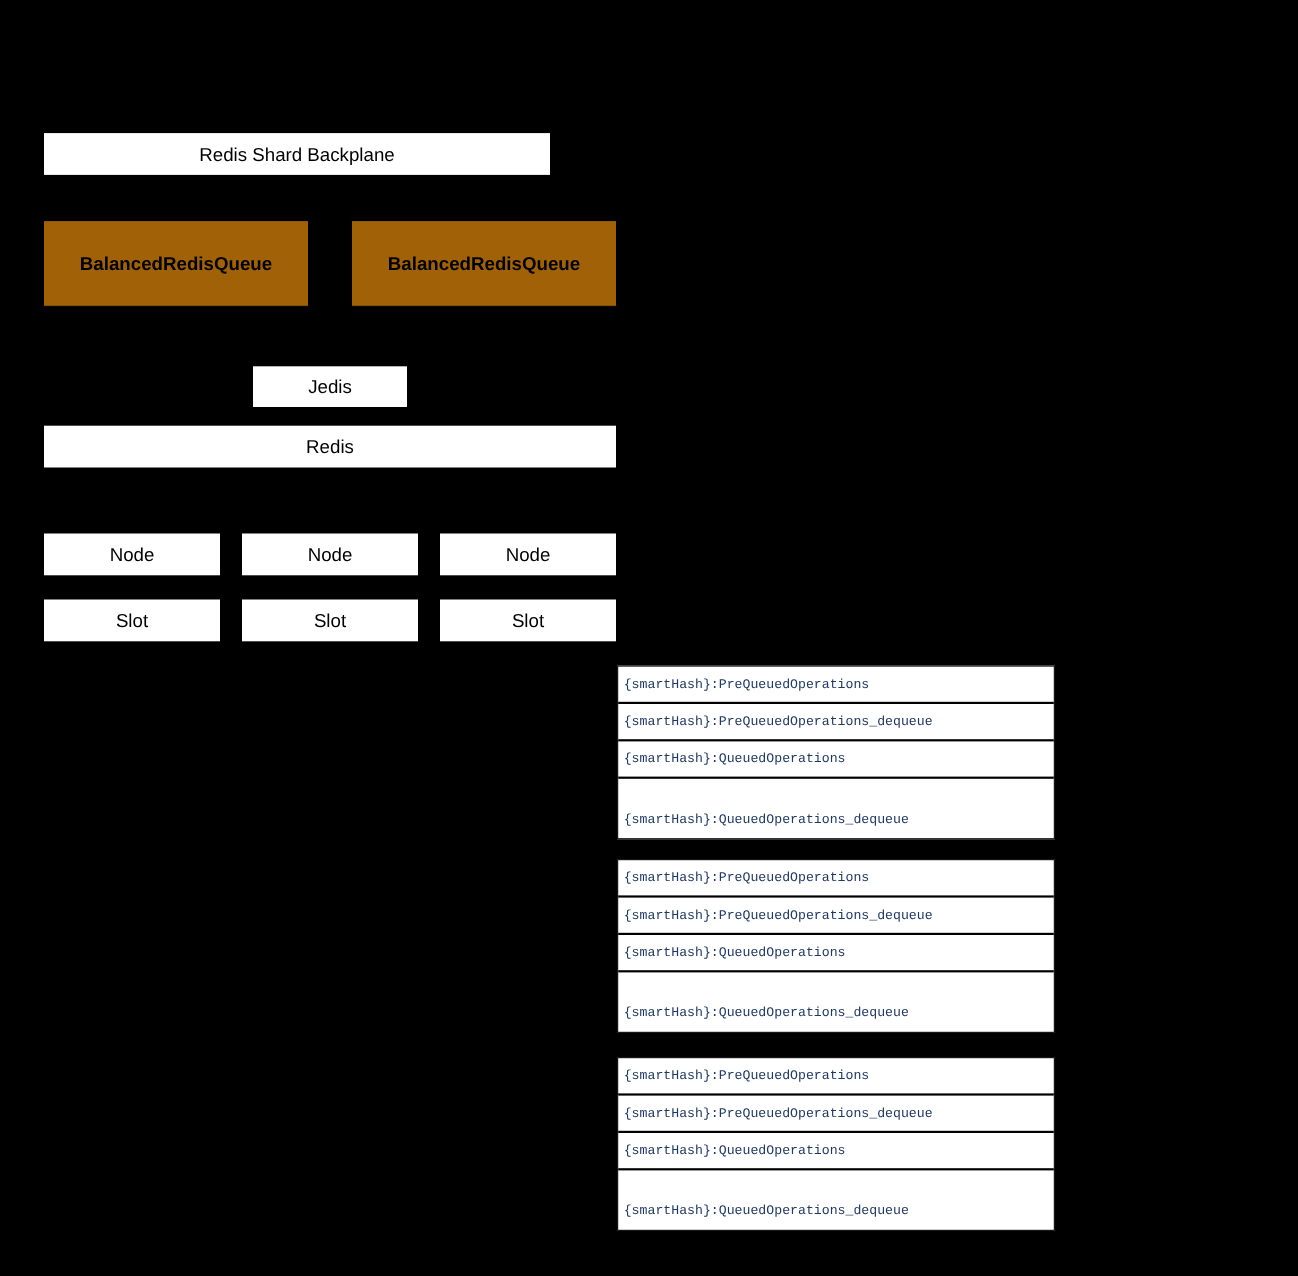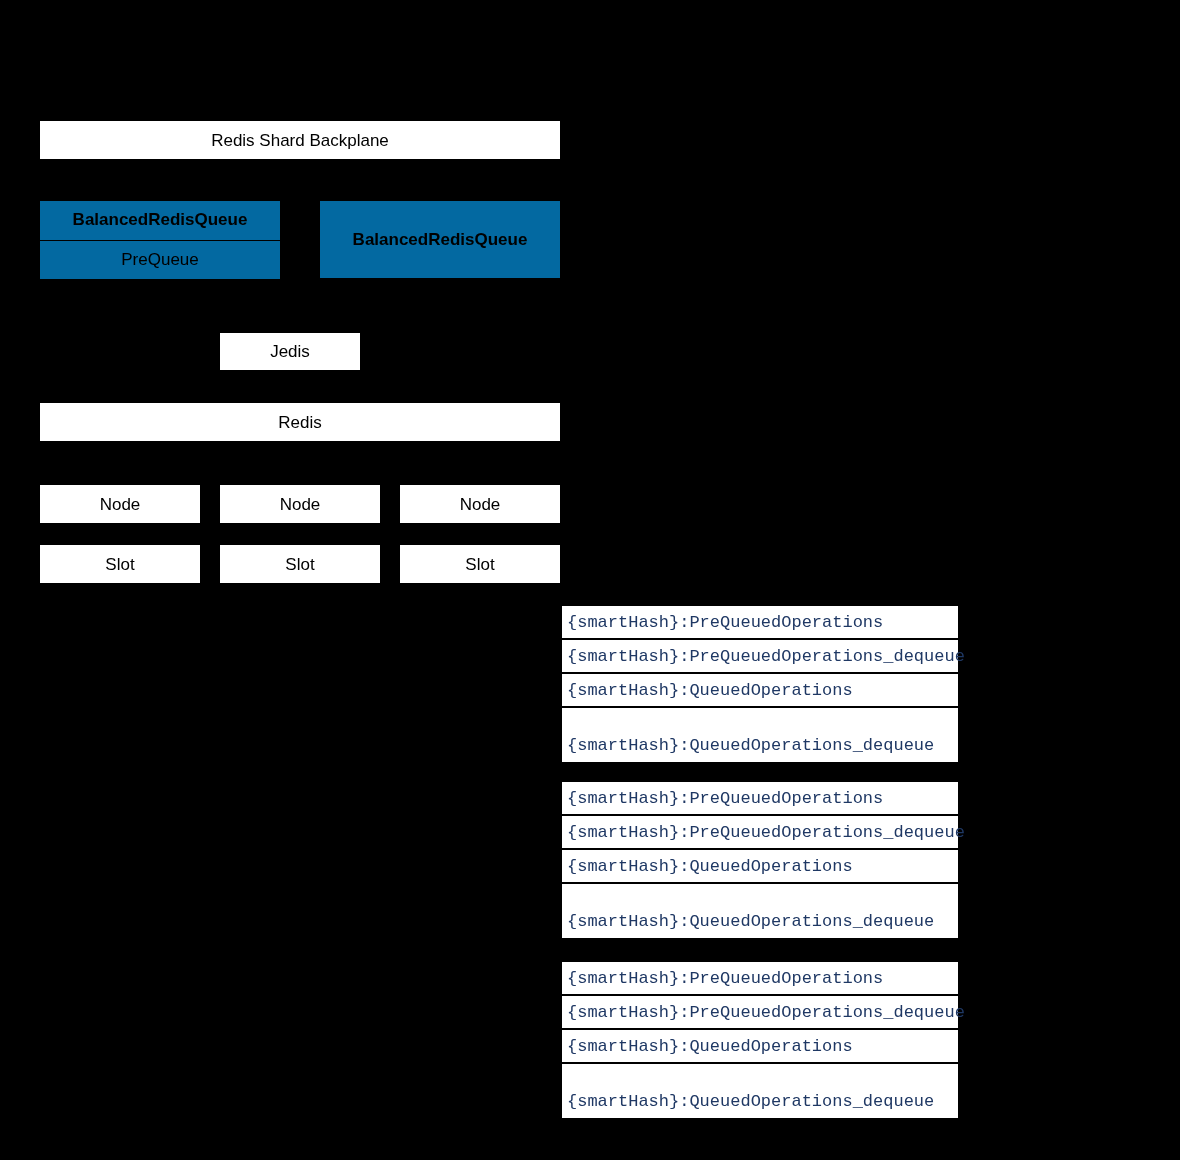--- a/index.html
+++ b/index.html
@@ -36,21 +36,21 @@
     font-family: "Liberation Sans", sans-serif;
     font-size: 17px;
     line-height: 1;
     text-align: center;
     white-space: nowrap;
   }
 
   
   .stack {
     position: absolute;
-    background: #0369a1;
+    background: #a16207;
     display: flex;
     flex-direction: column;
   }
   .stack .cell {
     flex: 1 1 auto;
     display: flex;
     align-items: center;
     justify-content: center;
     font-family: "Liberation Sans", sans-serif;
     font-size: 17px;
@@ -69,50 +69,49 @@
     border: 1px solid #000000;
     display: flex;
     flex-direction: column;
   }
   .keygroup .keyrow {
     height: 40px;
     display: flex;
     align-items: center;
     padding-left: 5px;
     font-family: "Liberation Mono", monospace;
-    font-size: 17px;
+    font-size: 12px;
     color: #1f3864;
     white-space: nowrap;
     border-bottom: 2px solid #000000;
   }
   .keygroup .keyrow:last-child { border-bottom: none; margin-top: 20px; }
 </style>
 </head>
 <body>
 
 <div class="canvas">
 
-  <div class="box" style="left:40px; top:121px; width:520px; height:38px;">
+  <div class="box" style="left:40px; top:121px; width:460px; height:38px;">
     <span>Redis Shard Backplane</span>
   </div>
 
   <div class="stack" style="left:40px; top:201px; width:240px; height:78px;">
     <div class="cell head">BalancedRedisQueue</div>
-    <div class="cell">PreQueue</div>
   </div>
 
   <div class="stack" style="left:320px; top:201px; width:240px; height:78px;">
     <div class="cell head">BalancedRedisQueue</div>
   </div>
 
-  <div class="box" style="left:220px; top:333px; width:140px; height:37px;">
+  <div class="box" style="left:230px; top:333px; width:140px; height:37px;">
     <span>Jedis</span>
   </div>
 
-  <div class="box" style="left:40px; top:403px; width:520px; height:38px;">
+  <div class="box" style="left:40px; top:387px; width:520px; height:38px;">
     <span>Redis</span>
   </div>
 
   <div class="box" style="left:40px; top:485px; width:160px; height:38px;">
     <span>Node</span>
   </div>
   <div class="box" style="left:220px; top:485px; width:160px; height:38px;">
     <span>Node</span>
   </div>
   <div class="box" style="left:400px; top:485px; width:160px; height:38px;">

